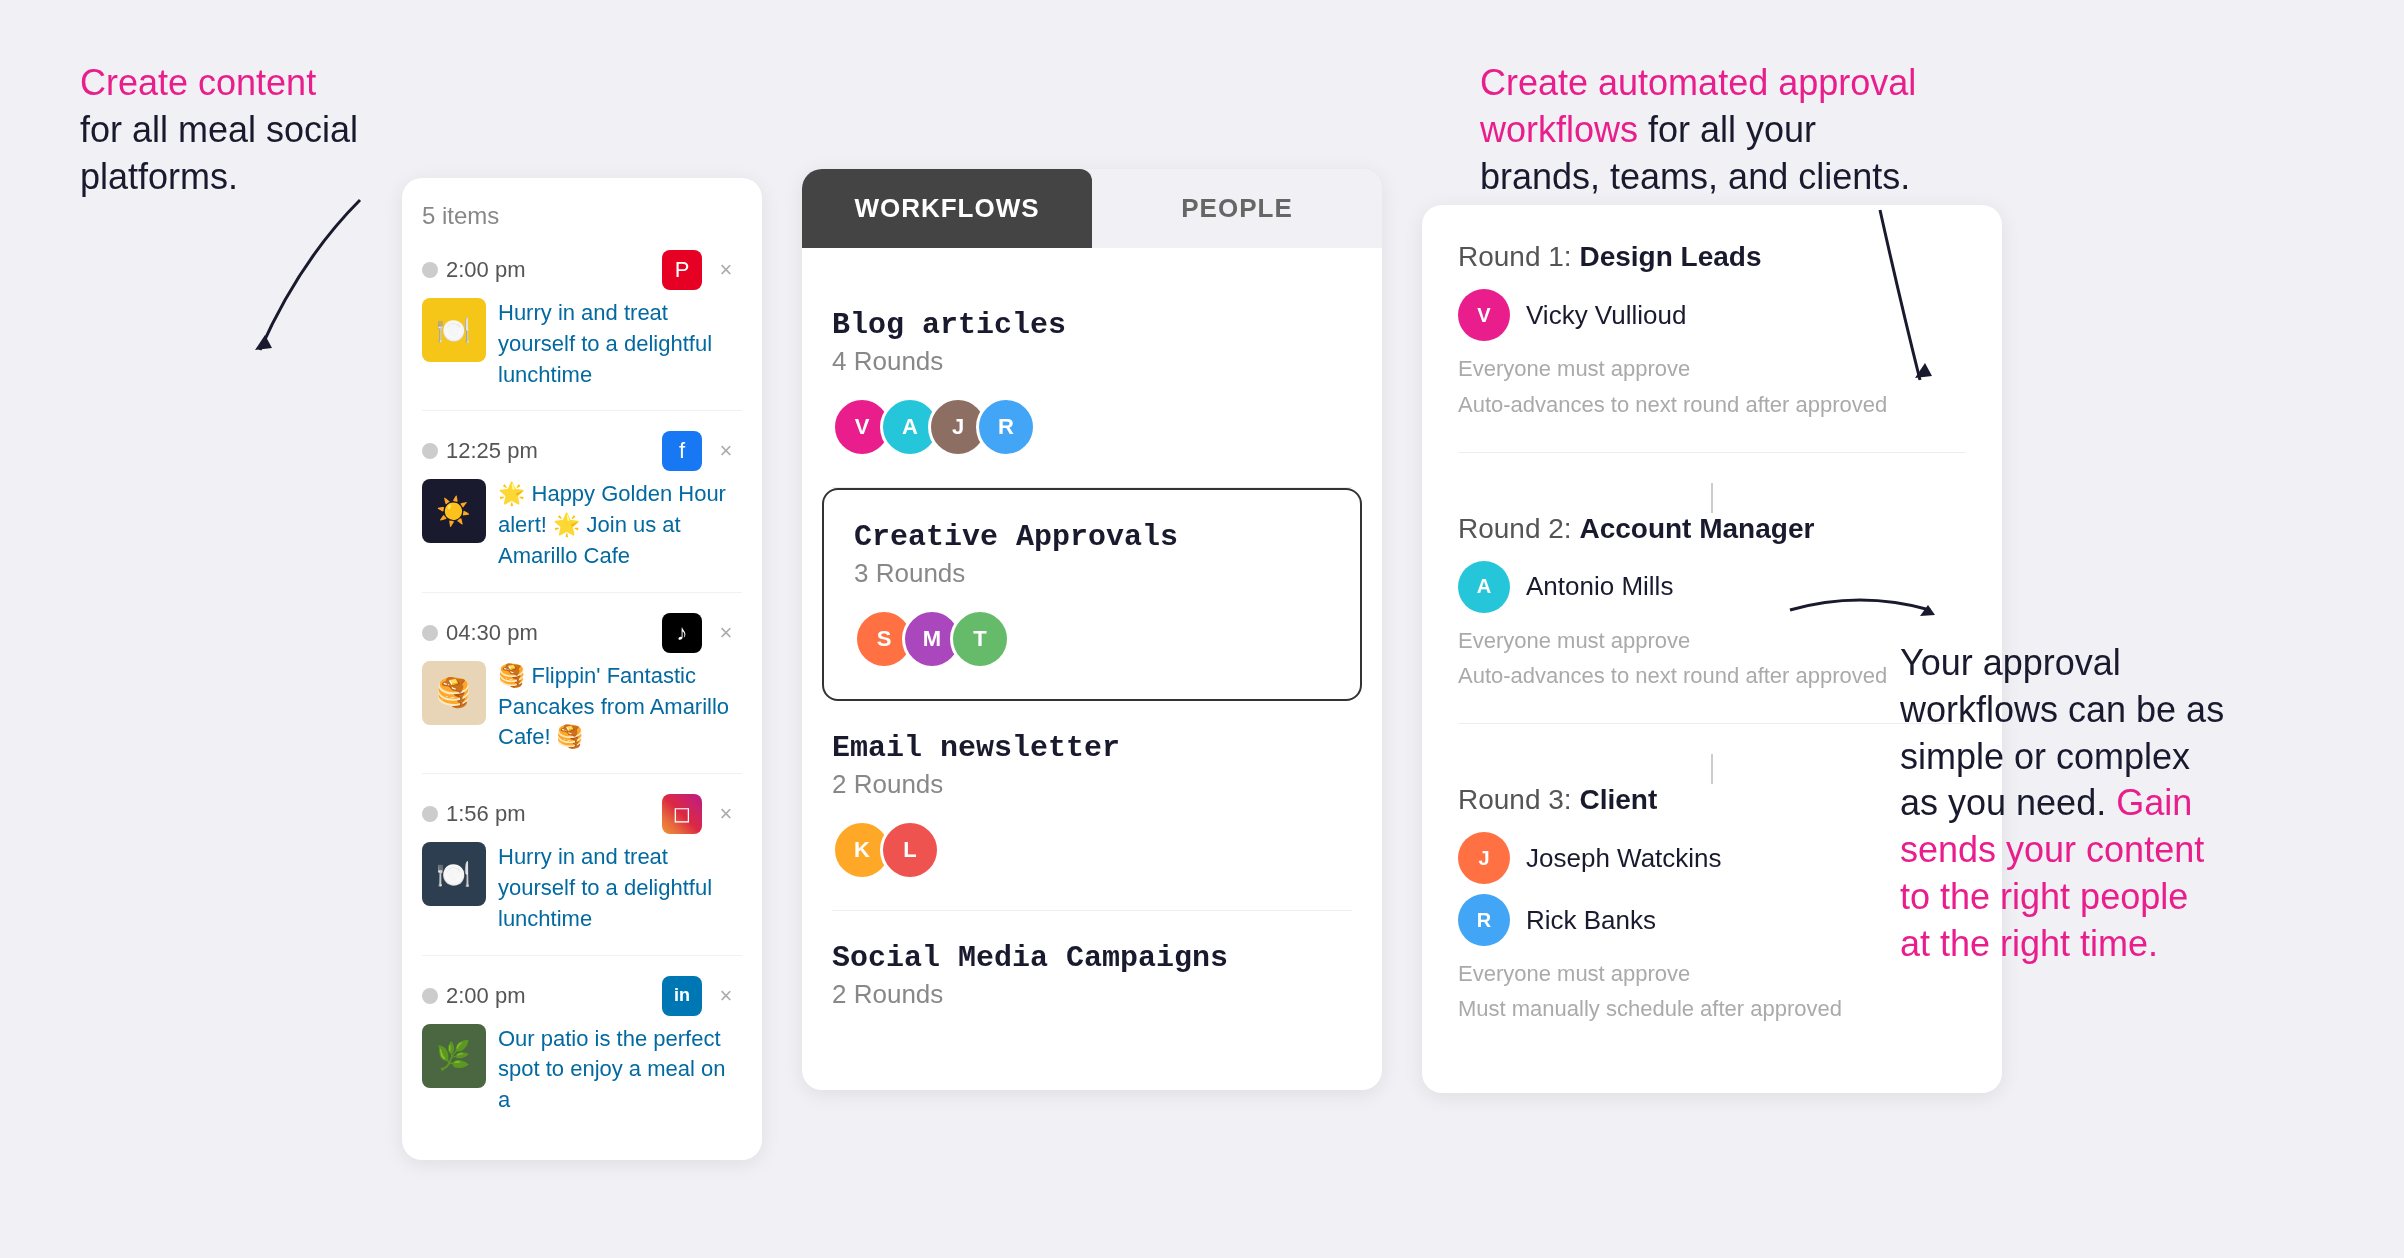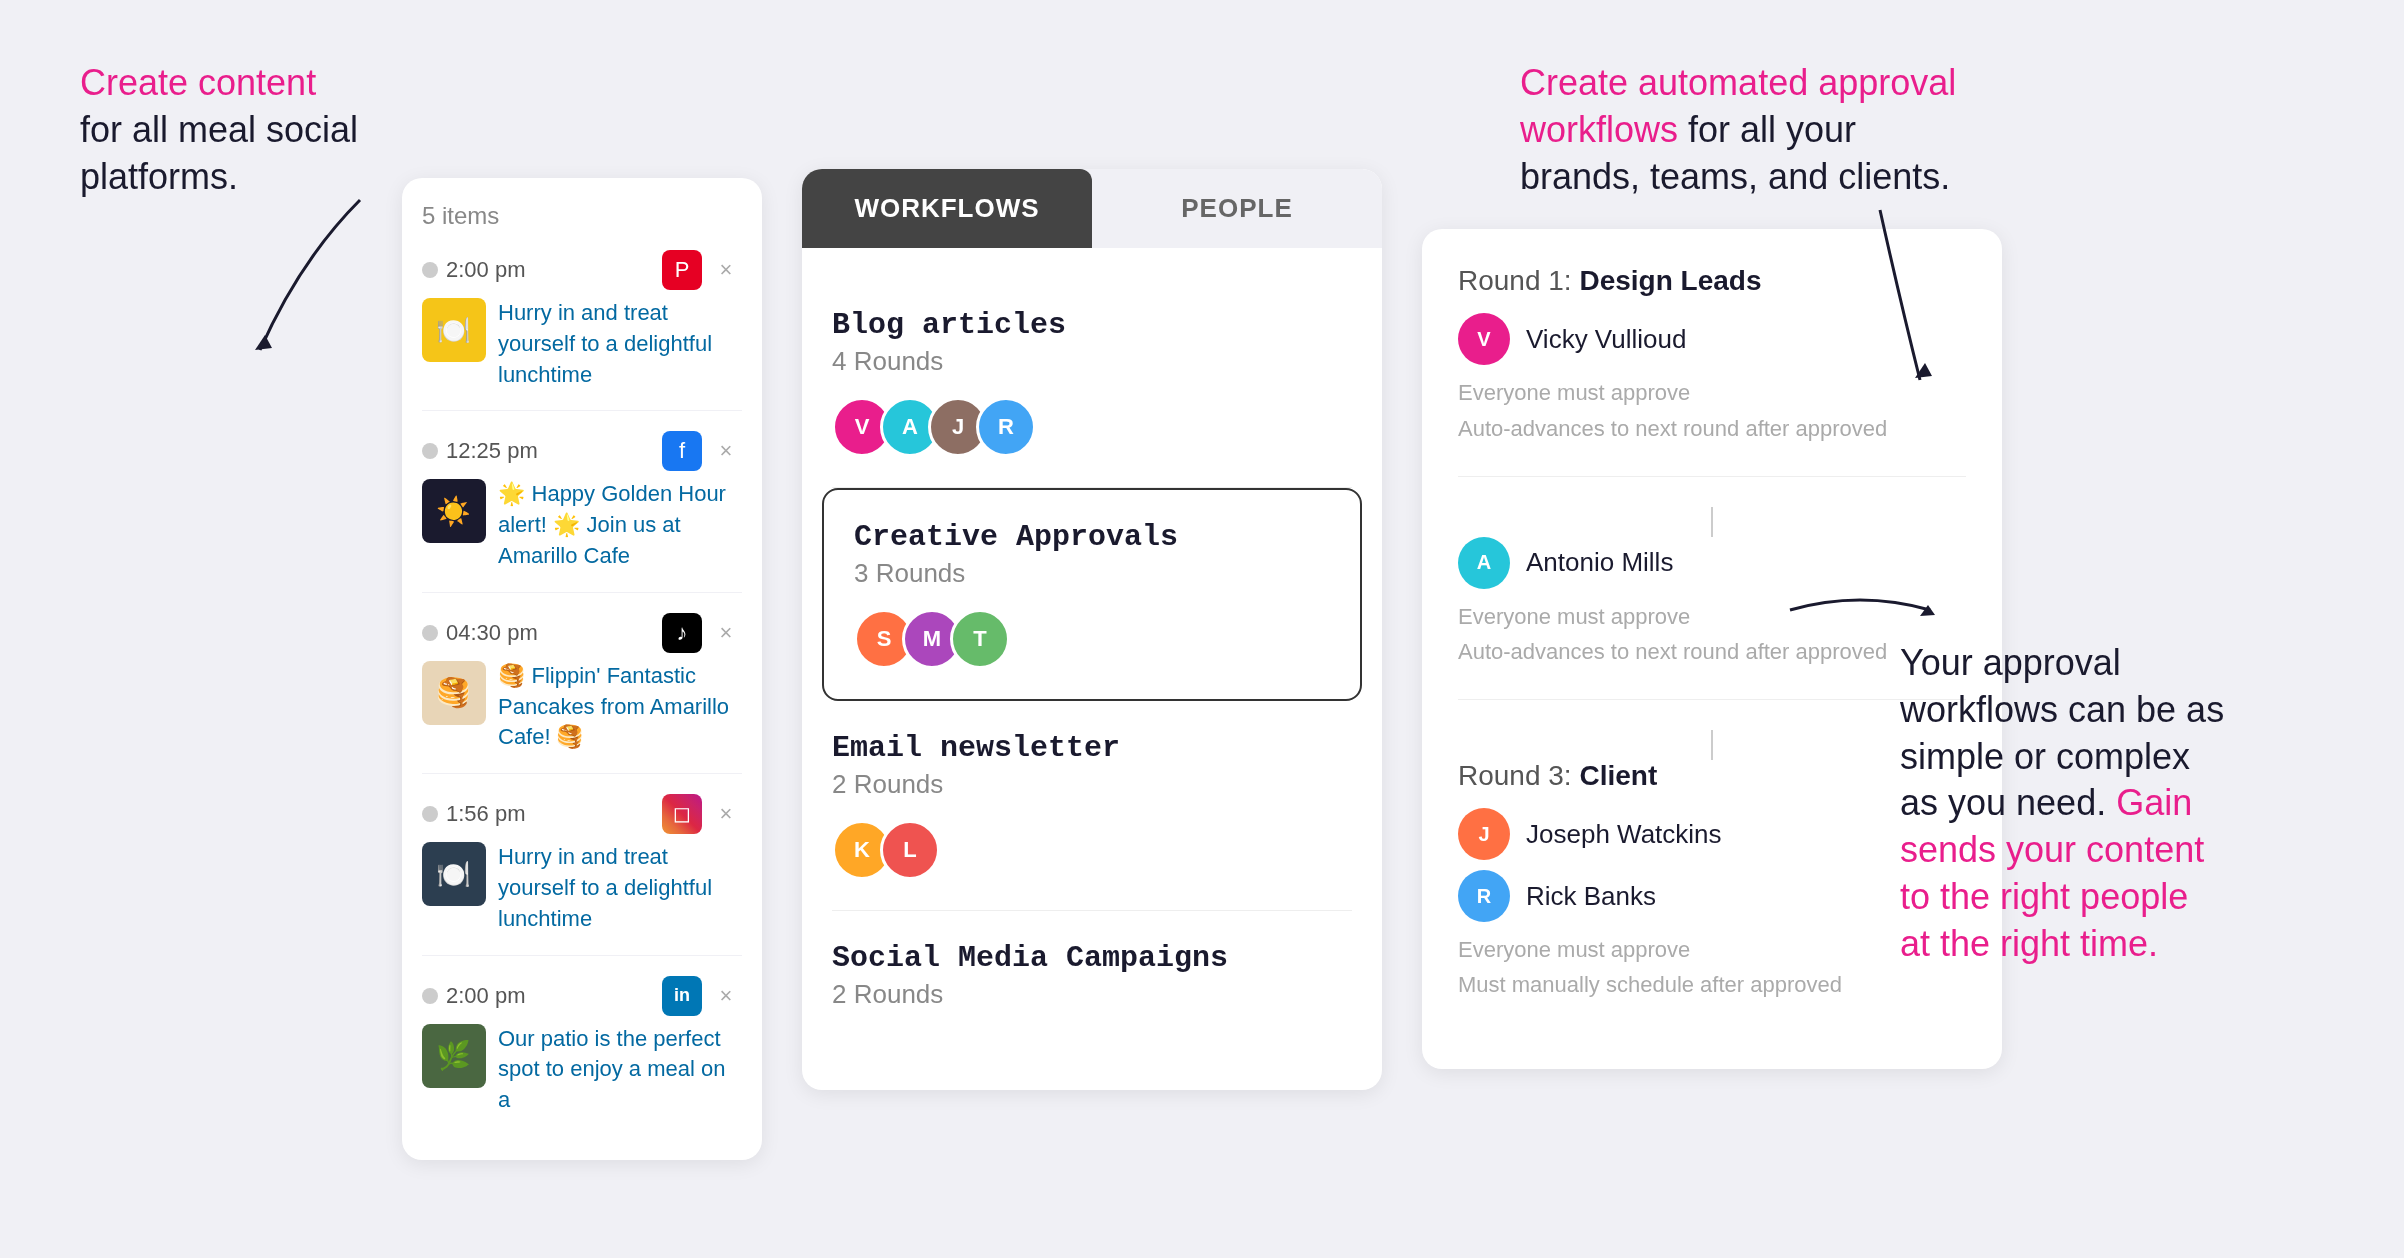--- a/index.html
+++ b/index.html
@@ -34,21 +34,21 @@
     .annotation .highlight {
       color: #e91e8c;
     }
     .annotation-top-left {
       top: 60px;
       left: 80px;
       max-width: 380px;
     }
     .annotation-top-right {
       top: 60px;
-      left: 1520px;
+      left: 1480px;
       max-width: 500px;
     }
     .annotation-bottom-right {
       top: 640px;
       left: 1900px;
       max-width: 440px;
     }
 
     
     .arrow-svg {
@@ -527,20 +527,23 @@
         <div class="approver-name">Vicky Vullioud</div>
       </div>
       <div class="round-meta">
         Everyone must approve<br>Auto-advances to next round after approved
       </div>
     </div>
 
     <div class="round-connector"></div>
 
     <div class="approval-round">
+      <div class="round-title">
+        Round 2: <strong>Account Manager</strong>
+      </div>
       <div class="approver-row">
         <div class="approver-avatar av-teal">A</div>
         <div class="approver-name">Antonio Mills</div>
       </div>
       <div class="round-meta">
         Everyone must approve<br>Auto-advances to next round after approved
       </div>
     </div>
 
     <div class="round-connector"></div>

